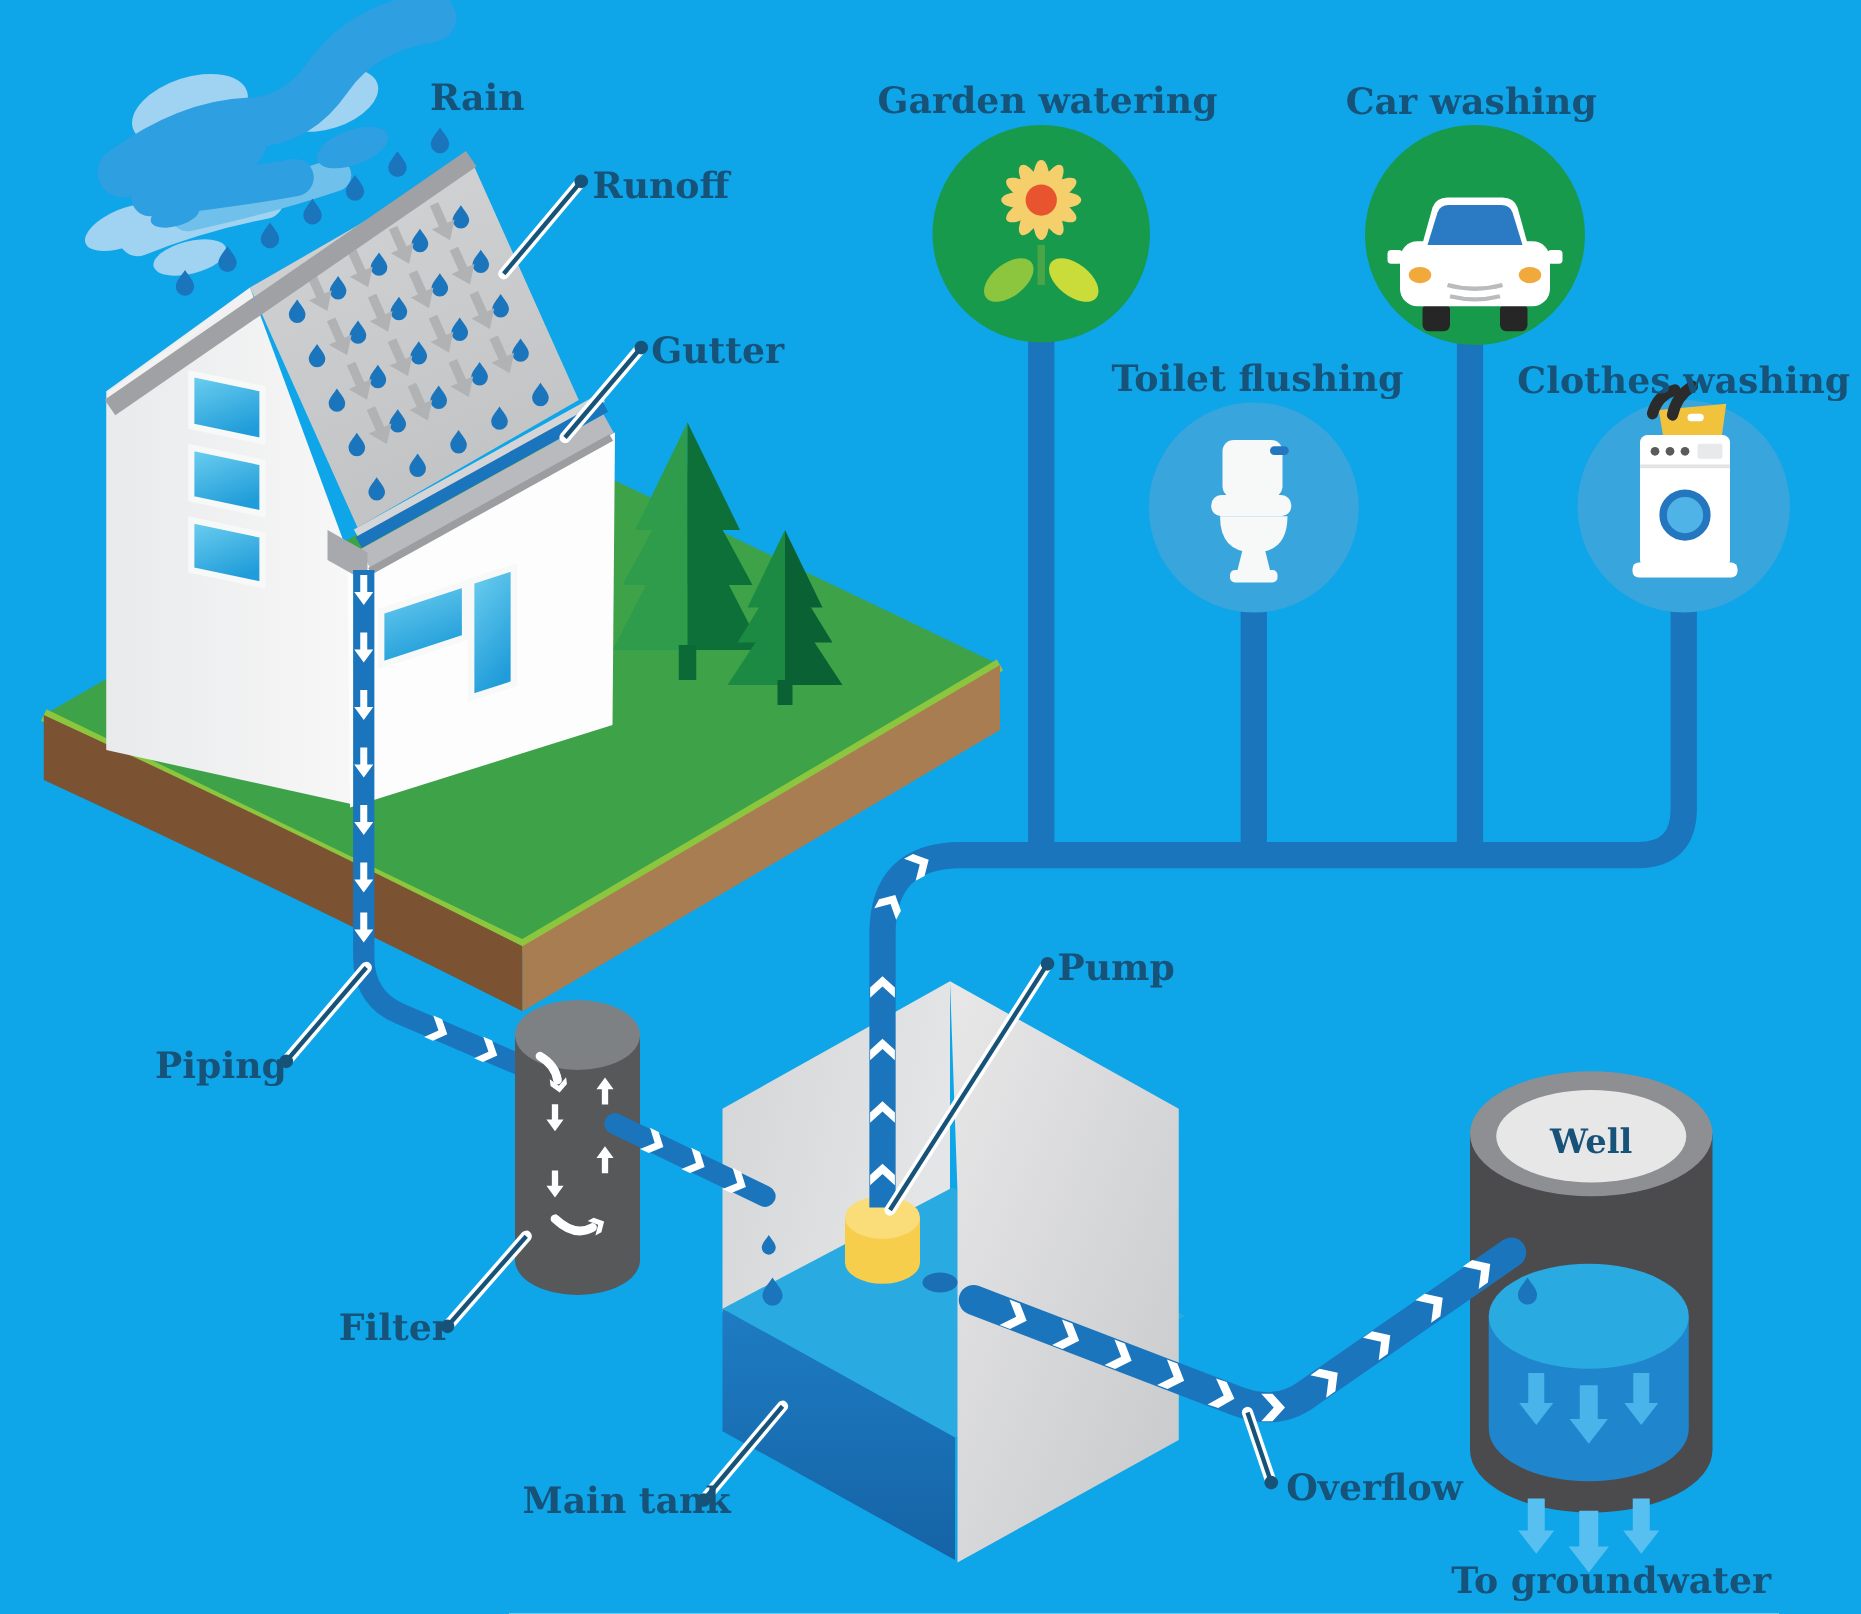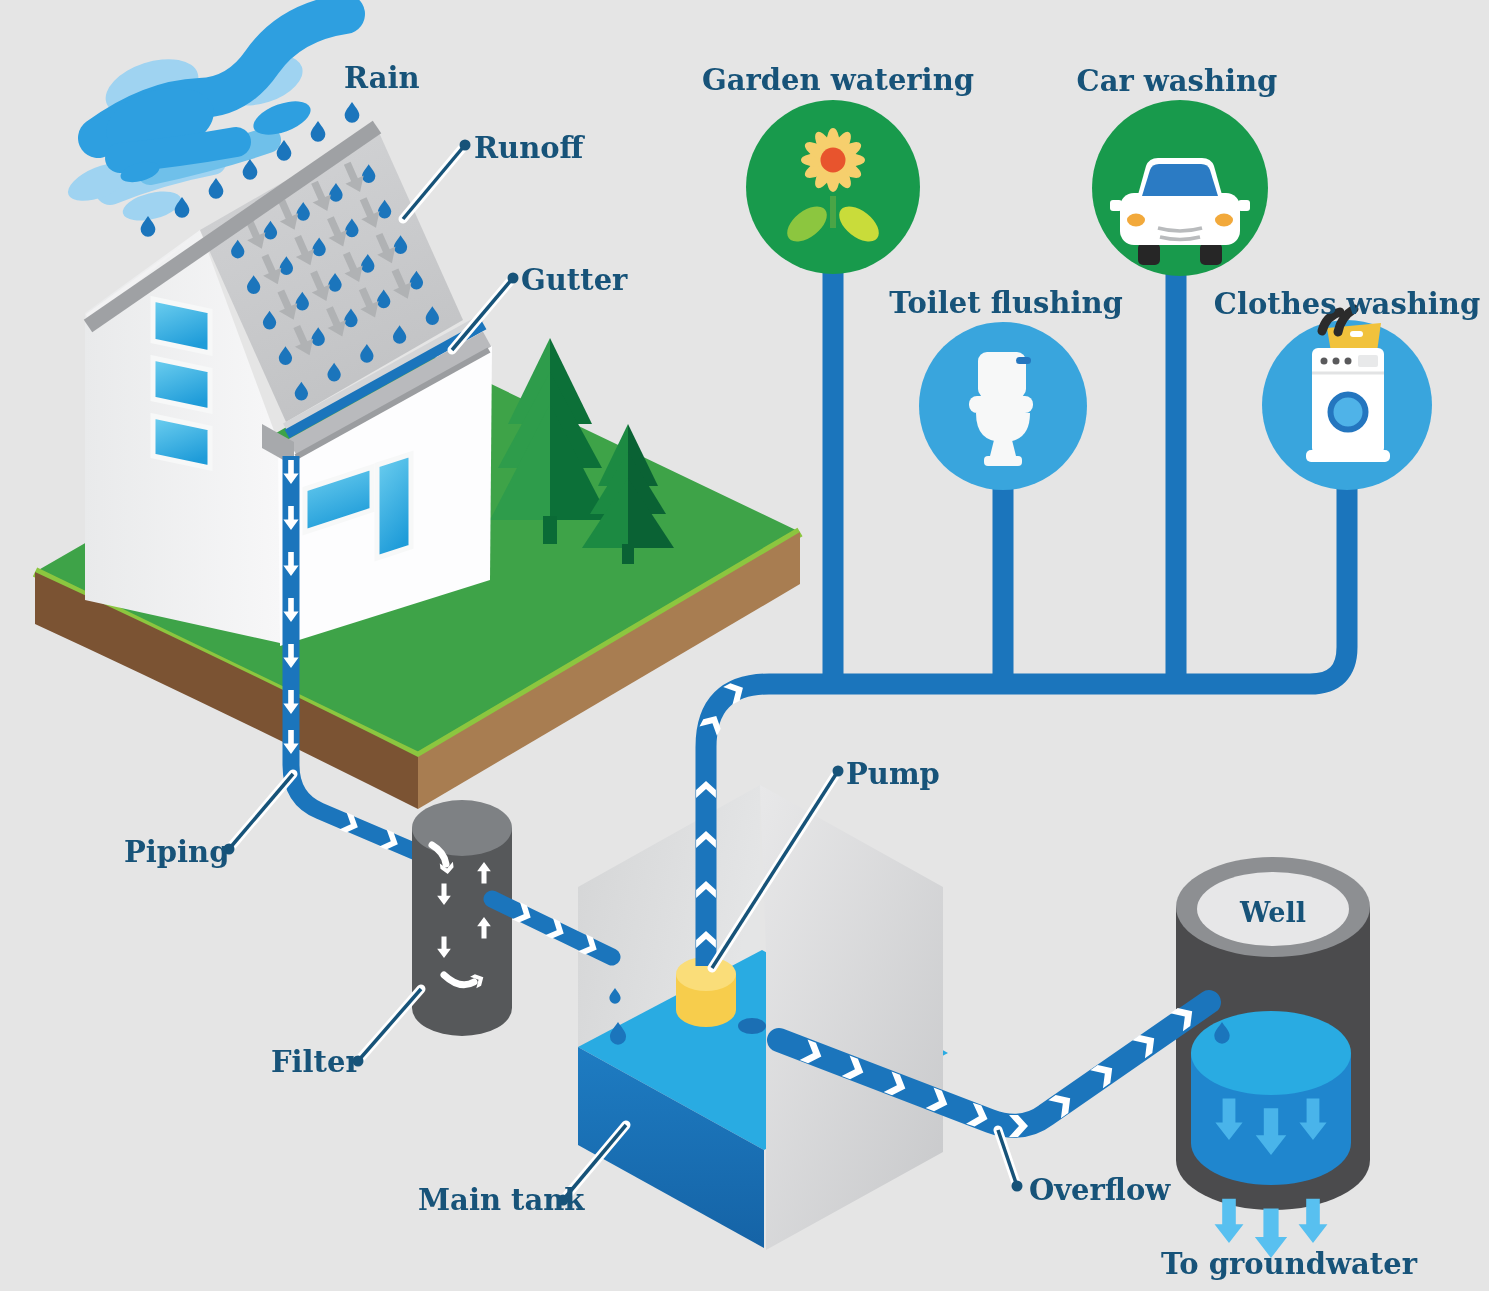--- a/index.html
+++ b/index.html
@@ -1,17 +1,17 @@
 <!DOCTYPE html>
 <html><head>
 <meta charset="utf-8">
 <title>Diagram</title>
 <style>
   html,body{margin:0;padding:0;background:#ffffff;}
-  .stage{width:1489px;height:1291px;position:relative;background:#e5e5e5;overflow:hidden;}
+  .stage{width:1489px;height:1291px;position:relative;background:#0ea5e9;overflow:hidden;}
   svg{display:block;}
   text{font-family:"DejaVu Serif","Liberation Serif",serif;font-weight:bold;fill:#175379;}
   .lbl{font-size:29px;}
   .lbl-sm{font-size:27px;}
   .leader{stroke:#175379;stroke-width:3.5;fill:none;}
   .leader-casing{stroke:#ffffff;stroke-width:9;fill:none;stroke-linecap:round;}
   .ldot{fill:#175379;}
 </style>
 </head>
 <body>

